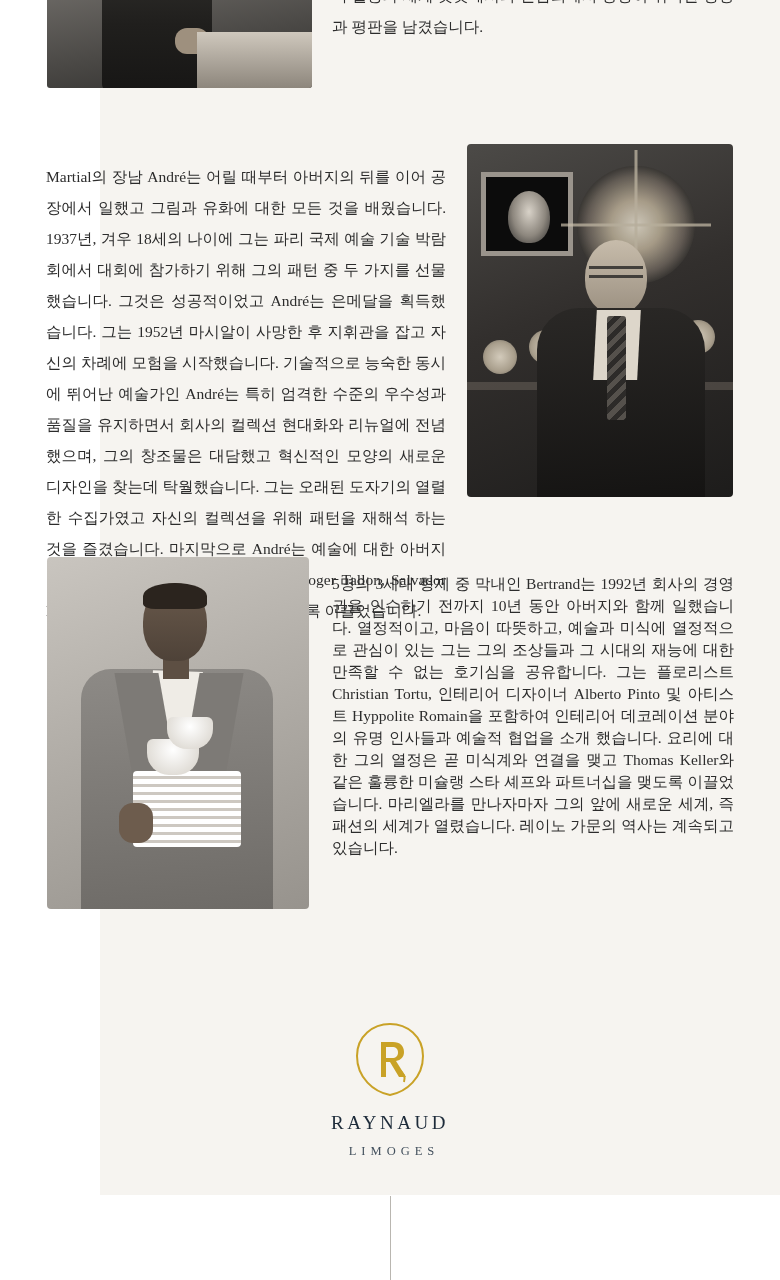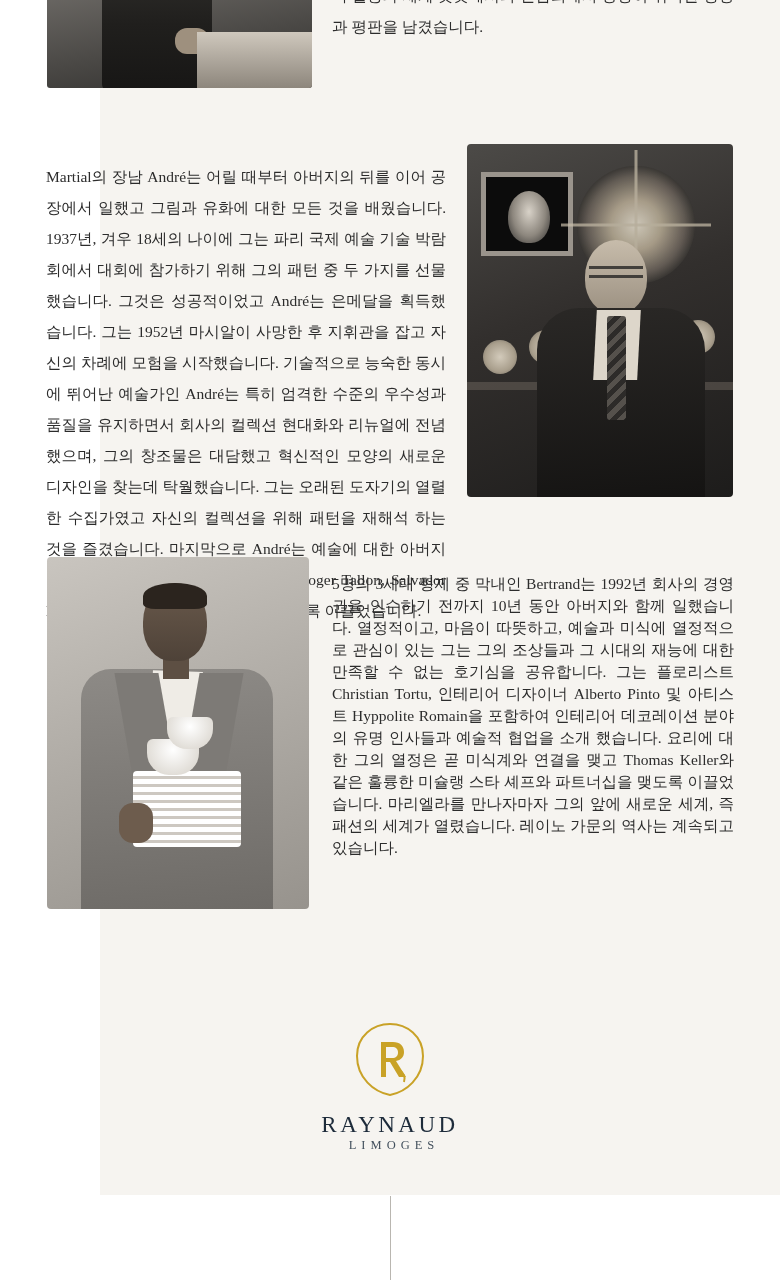--- a/index.html
+++ b/index.html
@@ -327,23 +327,24 @@
     text-align: center;
   }
   .logo-mark {
     width: 78px;
     height: 78px;
     margin: 0 auto 14px;
     position: relative;
   }
   .logo-name {
     font-family: "Liberation Serif", serif;
-    font-size: 23px;
+    font-size: 19px;
     letter-spacing: 3.5px;
     color: #1d2b3a;
+    margin-bottom: 10px;
   }
   .logo-sub {
     font-family: "Liberation Serif", serif;
     font-size: 12.5px;
     letter-spacing: 5px;
     color: #43505d;
     padding-left: 8px;
   }
 
   

